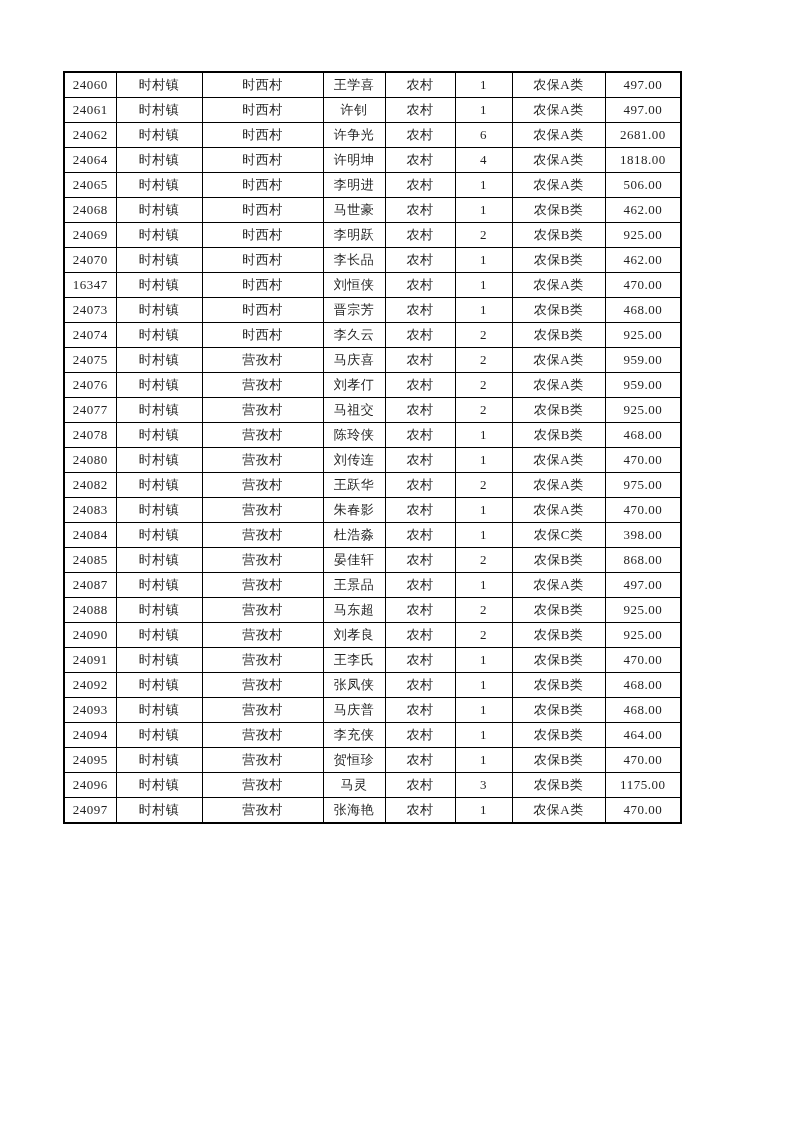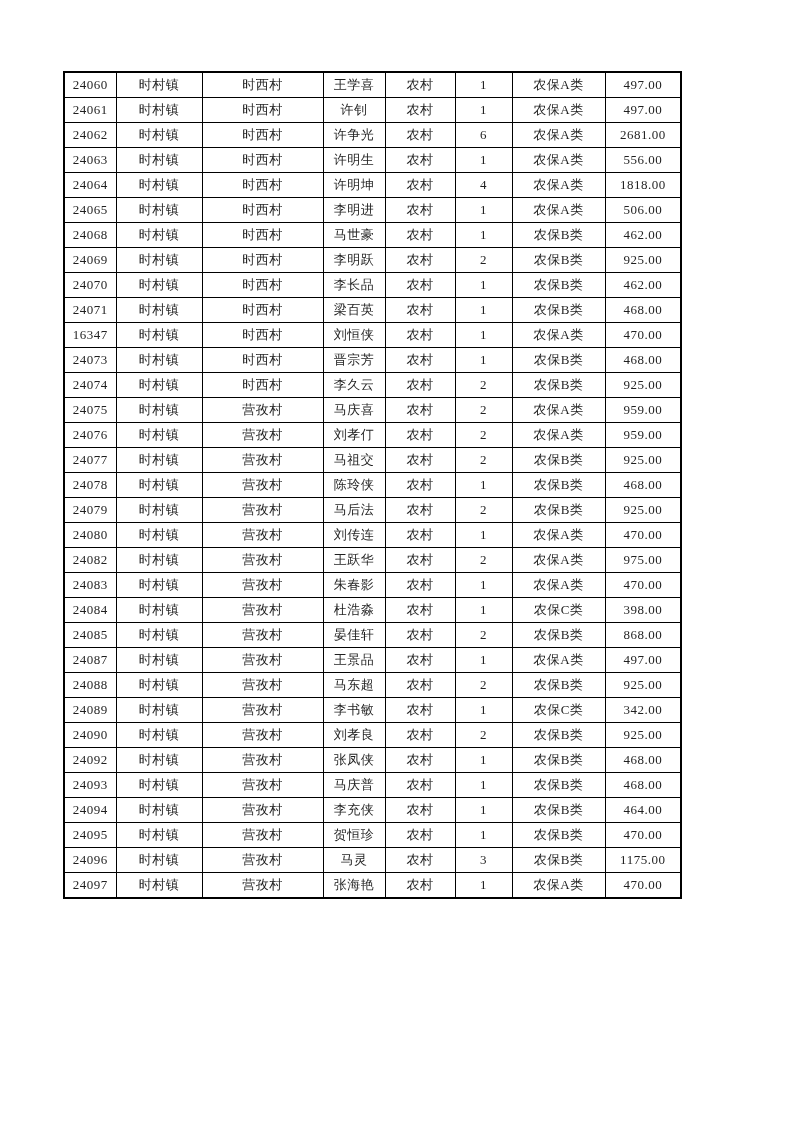--- a/index.html
+++ b/index.html
@@ -89,30 +89,20 @@
           <td>24062</td>
           <td>时村镇</td>
           <td>时西村</td>
           <td>许争光</td>
           <td>农村</td>
           <td>6</td>
           <td>农保A类</td>
           <td>2681.00</td>
         </tr>
         <tr>
-          <td>24063</td>
-          <td>时村镇</td>
-          <td>时西村</td>
-          <td>许明生</td>
-          <td>农村</td>
-          <td>1</td>
-          <td>农保A类</td>
-          <td>556.00</td>
-        </tr>
-        <tr>
           <td>24064</td>
           <td>时村镇</td>
           <td>时西村</td>
           <td>许明坤</td>
           <td>农村</td>
           <td>4</td>
           <td>农保A类</td>
           <td>1818.00</td>
         </tr>
         <tr>
@@ -149,108 +139,88 @@
           <td>24070</td>
           <td>时村镇</td>
           <td>时西村</td>
           <td>李长品</td>
           <td>农村</td>
           <td>1</td>
           <td>农保B类</td>
           <td>462.00</td>
         </tr>
         <tr>
-          <td>24071</td>
-          <td>时村镇</td>
-          <td>时西村</td>
-          <td>梁百英</td>
+          <td>16347</td>
+          <td>时村镇</td>
+          <td>时西村</td>
+          <td>刘恒侠</td>
+          <td>农村</td>
+          <td>1</td>
+          <td>农保A类</td>
+          <td>470.00</td>
+        </tr>
+        <tr>
+          <td>24073</td>
+          <td>时村镇</td>
+          <td>时西村</td>
+          <td>晋宗芳</td>
           <td>农村</td>
           <td>1</td>
           <td>农保B类</td>
           <td>468.00</td>
         </tr>
         <tr>
-          <td>16347</td>
-          <td>时村镇</td>
-          <td>时西村</td>
-          <td>刘恒侠</td>
-          <td>农村</td>
-          <td>1</td>
-          <td>农保A类</td>
-          <td>470.00</td>
-        </tr>
-        <tr>
-          <td>24073</td>
-          <td>时村镇</td>
-          <td>时西村</td>
-          <td>晋宗芳</td>
+          <td>24074</td>
+          <td>时村镇</td>
+          <td>时西村</td>
+          <td>李久云</td>
+          <td>农村</td>
+          <td>2</td>
+          <td>农保B类</td>
+          <td>925.00</td>
+        </tr>
+        <tr>
+          <td>24075</td>
+          <td>时村镇</td>
+          <td>营孜村</td>
+          <td>马庆喜</td>
+          <td>农村</td>
+          <td>2</td>
+          <td>农保A类</td>
+          <td>959.00</td>
+        </tr>
+        <tr>
+          <td>24076</td>
+          <td>时村镇</td>
+          <td>营孜村</td>
+          <td>刘孝仃</td>
+          <td>农村</td>
+          <td>2</td>
+          <td>农保A类</td>
+          <td>959.00</td>
+        </tr>
+        <tr>
+          <td>24077</td>
+          <td>时村镇</td>
+          <td>营孜村</td>
+          <td>马祖交</td>
+          <td>农村</td>
+          <td>2</td>
+          <td>农保B类</td>
+          <td>925.00</td>
+        </tr>
+        <tr>
+          <td>24078</td>
+          <td>时村镇</td>
+          <td>营孜村</td>
+          <td>陈玲侠</td>
           <td>农村</td>
           <td>1</td>
           <td>农保B类</td>
           <td>468.00</td>
-        </tr>
-        <tr>
-          <td>24074</td>
-          <td>时村镇</td>
-          <td>时西村</td>
-          <td>李久云</td>
-          <td>农村</td>
-          <td>2</td>
-          <td>农保B类</td>
-          <td>925.00</td>
-        </tr>
-        <tr>
-          <td>24075</td>
-          <td>时村镇</td>
-          <td>营孜村</td>
-          <td>马庆喜</td>
-          <td>农村</td>
-          <td>2</td>
-          <td>农保A类</td>
-          <td>959.00</td>
-        </tr>
-        <tr>
-          <td>24076</td>
-          <td>时村镇</td>
-          <td>营孜村</td>
-          <td>刘孝仃</td>
-          <td>农村</td>
-          <td>2</td>
-          <td>农保A类</td>
-          <td>959.00</td>
-        </tr>
-        <tr>
-          <td>24077</td>
-          <td>时村镇</td>
-          <td>营孜村</td>
-          <td>马祖交</td>
-          <td>农村</td>
-          <td>2</td>
-          <td>农保B类</td>
-          <td>925.00</td>
-        </tr>
-        <tr>
-          <td>24078</td>
-          <td>时村镇</td>
-          <td>营孜村</td>
-          <td>陈玲侠</td>
-          <td>农村</td>
-          <td>1</td>
-          <td>农保B类</td>
-          <td>468.00</td>
-        </tr>
-        <tr>
-          <td>24079</td>
-          <td>时村镇</td>
-          <td>营孜村</td>
-          <td>马后法</td>
-          <td>农村</td>
-          <td>2</td>
-          <td>农保B类</td>
-          <td>925.00</td>
         </tr>
         <tr>
           <td>24080</td>
           <td>时村镇</td>
           <td>营孜村</td>
           <td>刘传连</td>
           <td>农村</td>
           <td>1</td>
           <td>农保A类</td>
           <td>470.00</td>
@@ -309,38 +279,38 @@
           <td>24088</td>
           <td>时村镇</td>
           <td>营孜村</td>
           <td>马东超</td>
           <td>农村</td>
           <td>2</td>
           <td>农保B类</td>
           <td>925.00</td>
         </tr>
         <tr>
-          <td>24089</td>
-          <td>时村镇</td>
-          <td>营孜村</td>
-          <td>李书敏</td>
-          <td>农村</td>
-          <td>1</td>
-          <td>农保C类</td>
-          <td>342.00</td>
-        </tr>
-        <tr>
           <td>24090</td>
           <td>时村镇</td>
           <td>营孜村</td>
           <td>刘孝良</td>
           <td>农村</td>
           <td>2</td>
           <td>农保B类</td>
           <td>925.00</td>
+        </tr>
+        <tr>
+          <td>24091</td>
+          <td>时村镇</td>
+          <td>营孜村</td>
+          <td>王李氏</td>
+          <td>农村</td>
+          <td>1</td>
+          <td>农保B类</td>
+          <td>470.00</td>
         </tr>
         <tr>
           <td>24092</td>
           <td>时村镇</td>
           <td>营孜村</td>
           <td>张凤侠</td>
           <td>农村</td>
           <td>1</td>
           <td>农保B类</td>
           <td>468.00</td>

